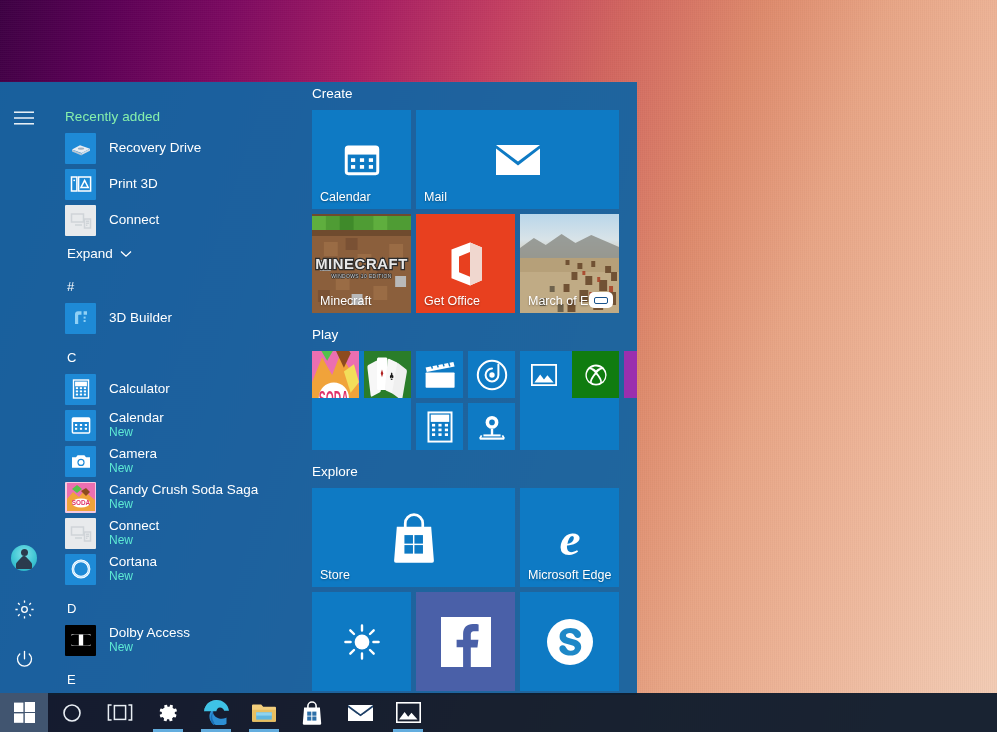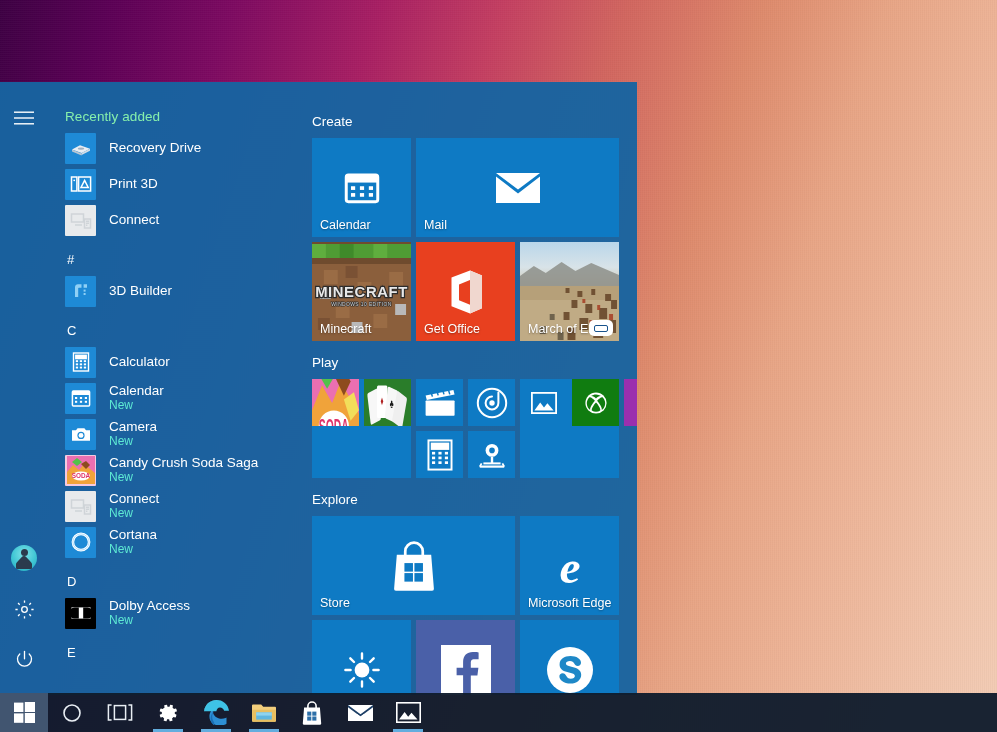--- a/index.html
+++ b/index.html
@@ -95,21 +95,21 @@
   .app-name{ color:#fff; font-size:13.5px; }
   .app-sub{ color:#5eead4; font-size:12px; margin-top:1px;}
   .expand-row{
     display:flex; align-items:center; gap:7px; padding:8px 0 4px 19px;
     color:#ffffff; font-size:13.5px; cursor:default;
   }
 
   
   #tiles{
     position:absolute; left:305px; top:0; width:332px; height:613px;
-    padding-top:32px; overflow:hidden;
+    padding-top:4px; overflow:hidden;
   }
   .group-title{ color:#fff; font-size:13.5px; padding:0 0 9px 7px; }
   .group{ margin-bottom:14px; position:relative; }
   .grid{ position:relative; }
   .tile{
     position:absolute; overflow:hidden; cursor:default;
     display:flex; align-items:center; justify-content:center;
     background:#0078d7;
   }
   .tile .label{
@@ -214,20 +214,28 @@
                 <rect x="15.5" y="11" width="6" height="9"></rect>
                 <path d="M17 13.2h3M17 15.2h3M17 17.2h1.4"></path>
               </svg>
             </span>
             <div class="app-text">
               <span class="app-name">Connect</span>
             </div>
           </div>
         </div>
 
+      <div class="expand-row">
+        <span>Expand</span>
+        <span>
+          <svg width="12" height="8" viewBox="0 0 12 8" fill="none" stroke="#fff" stroke-width="1.3">
+            <path d="M1 1.6L6 6.2 11 1.6"></path>
+          </svg>
+        </span>
+      </div>
 
       <div id="alpha-list">
           <div class="alpha-head">#</div>
           <div class="app-row">
             <span class="app-ico" style="background: rgb(30, 138, 214);">
               <svg width="24" height="24" viewBox="0 0 24 24" fill="#8fd0f5">
                 <path d="M6 18V8.2c0-1.6 1.3-2.9 2.9-2.9h3.6v3.4H9.8c-.4 0-.6.2-.6.6V18z"></path>
                 <path d="M14.6 5.3h3.4v3.4h-3.4z"></path>
                 <rect x="14.6" y="10.6" width="2" height="2"></rect>
                 <rect x="14.6" y="14" width="2" height="2"></rect>

